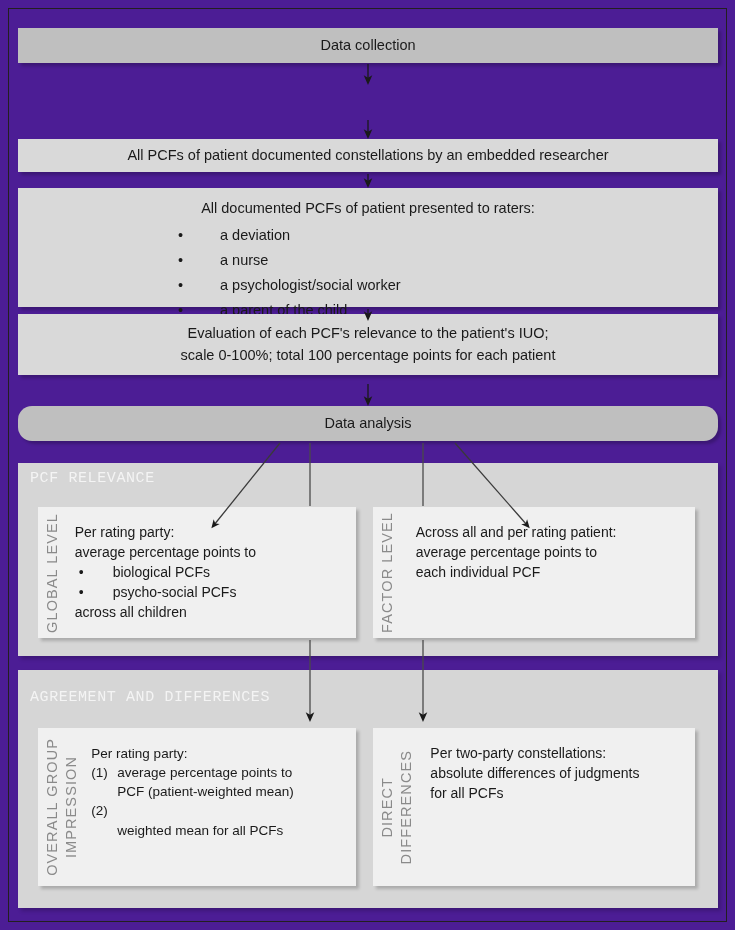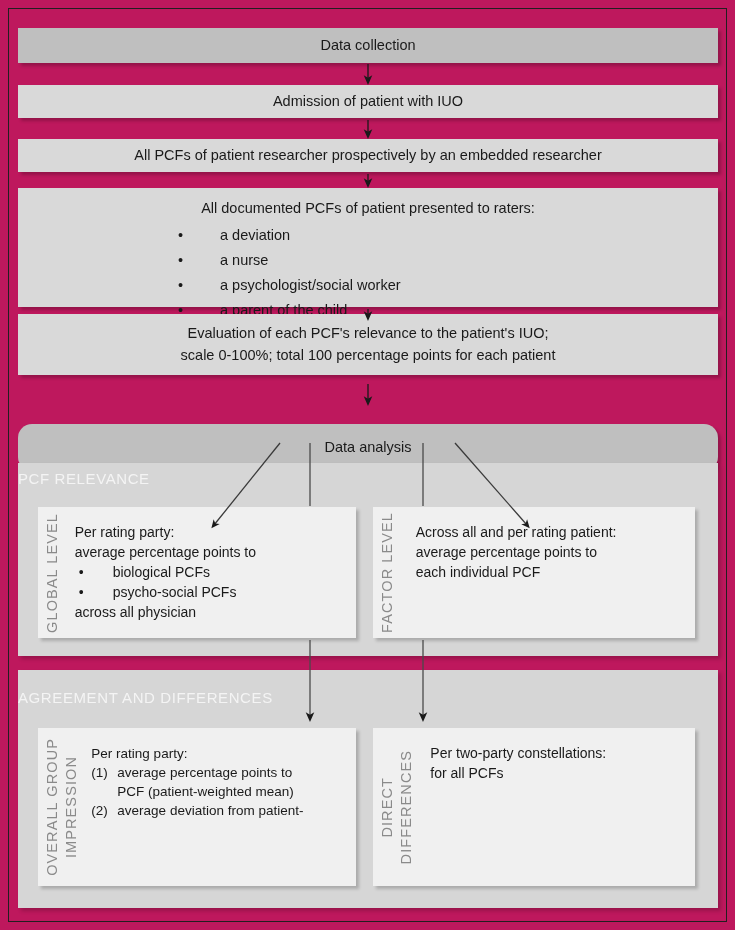--- a/index.html
+++ b/index.html
@@ -1,21 +1,21 @@
 <!DOCTYPE html>
 <html><head>
 <meta charset="utf-8">
 <style>
   html,body{margin:0;padding:0;background:#ffffff;}
   body{font-family:"Liberation Sans","DejaVu Sans",sans-serif;}
 
   #figure{
     position:relative;
     width:735px;height:930px;
-    background:#be185d;
+    background:#4c1d95;
     box-sizing:border-box;
     overflow:hidden;
   }
   
   .frame{
     position:absolute;
     left:8px;top:8px;
     width:719px;height:914px;
     border:1.5px solid #231f20;
     box-sizing:border-box;
@@ -40,25 +40,26 @@
 
   
   .panel{
     position:absolute;
     background:#d6d6d6;
     box-sizing:border-box;
     box-shadow:3px 3px 4px rgba(0,0,0,0.20);
   }
   .panel-title{
     position:absolute;
-    left:18px;
+    left:30px;
     font-size:15px;
     letter-spacing:0.6px;
     color:#f4f4f4;
     white-space:nowrap;
+    font-family:Liberation Mono, monospace;
   }
 
   
   .subbox{
     position:absolute;
     background:#f0f0f0;
     box-sizing:border-box;
     box-shadow:3px 3px 3px rgba(0,0,0,0.20);
     display:flex;
     flex-direction:row;
@@ -116,26 +117,23 @@
 <body>
 
 <div id="figure">
 
   <div class="frame"></div>
 
   <div class="box dark" style="left:18px;top:28px;width:700px;height:35px;">
     <span>Data collection</span>
   </div>
 
-  <div class="box light" style="left:18px;top:85px;width:700px;height:33px;">
-    <span>Admission of patient with IUO</span>
-  </div>
 
   <div class="box light" style="left:18px;top:139px;width:700px;height:33px;">
-    <span>All PCFs of patient researcher prospectively by an embedded researcher</span>
+    <span>All PCFs of patient documented constellations by an embedded researcher</span>
   </div>
 
   <div class="box light" style="left:18px;top:188px;width:700px;height:119px;align-items:flex-start;">
     <div class="centerstack" style="padding-top:10px;">
       <div class="line" style="margin-bottom:4px;">All documented PCFs of patient presented to raters:</div>
       <div class="leftstack">
         <div class="bul" style="margin:2px 0;">
           <span class="mark">•</span>
           <span class="txt">a deviation</span>
         </div>
@@ -155,21 +153,21 @@
     </div>
   </div>
 
   <div class="box light" style="left:18px;top:314px;width:700px;height:61px;">
     <div class="centerstack">
       <span class="line">Evaluation of each PCF's relevance to the patient's IUO;</span>
       <span class="line">scale 0-100%;  total 100 percentage points for each patient</span>
     </div>
   </div>
 
-  <div class="box dark" style="left:18px;top:424px;width:700px;height:47px;border-radius:14px;">
+  <div class="box dark" style="left:18px;top:406px;width:700px;height:35px;border-radius:14px;">
     <span>Data analysis</span>
   </div>
 
   <div class="panel" style="left:18px;top:463px;width:700px;height:193px;"></div>
   <div class="panel-title" style="top:470px;">PCF RELEVANCE</div>
 
   <div class="subbox" style="left:38px;top:507px;width:318px;height:131px;">
     <div class="rail">
       <span>GLOBAL LEVEL</span>
     </div>
@@ -177,21 +175,21 @@
       <span class="line">Per rating party:</span>
       <span class="line">average percentage points to</span>
       <div class="bul">
         <span class="mark" style="width:34px;padding-left:4px;">•</span>
         <span class="txt">biological PCFs</span>
       </div>
       <div class="bul">
         <span class="mark" style="width:34px;padding-left:4px;">•</span>
         <span class="txt">psycho-social PCFs</span>
       </div>
-      <span class="line">across all physician</span>
+      <span class="line">across all children</span>
     </div>
   </div>
 
   <div class="subbox" style="left:373px;top:507px;width:322px;height:131px;">
     <div class="rail">
       <span>FACTOR LEVEL</span>
     </div>
     <div class="subbody" style="padding-left:20px;">
       <span class="line">Across all and per rating patient:</span>
       <span class="line">average percentage points to</span>
@@ -212,35 +210,36 @@
       <div class="num">
         <span class="mark">(1)</span>
         <span class="txt">average percentage points to</span>
       </div>
       <div class="num">
         <span class="mark"></span>
         <span class="txt">PCF (patient-weighted mean)</span>
       </div>
       <div class="num">
         <span class="mark">(2)</span>
-        <span class="txt">average deviation from patient-</span>
       </div>
       <div class="num">
         <span class="mark"></span>
+        <span class="txt">weighted mean for all PCFs</span>
       </div>
     </div>
   </div>
 
   <div class="subbox" style="left:373px;top:728px;width:322px;height:158px;">
     <div class="rail" style="gap:2px;">
       <span>DIRECT</span>
       <span>DIFFERENCES</span>
     </div>
     <div class="subbody" style="padding-left:16px;">
       <span class="line">Per two-party constellations:</span>
+      <span class="line">absolute differences of judgments</span>
       <span class="line">for all PCFs</span>
     </div>
   </div>
 
   <svg class="arrows" viewBox="0 0 735 930">
     <defs>
       <marker id="ah" markerWidth="9" markerHeight="9" refX="4.2" refY="4.2" orient="auto">
         <path d="M0.6,0.9 L8,4.2 L0.6,7.5 L2.4,4.2 Z" fill="#1a1a1a"></path>
       </marker>
       <marker id="ahs" markerWidth="8" markerHeight="8" refX="3.8" refY="3.8" orient="auto">

